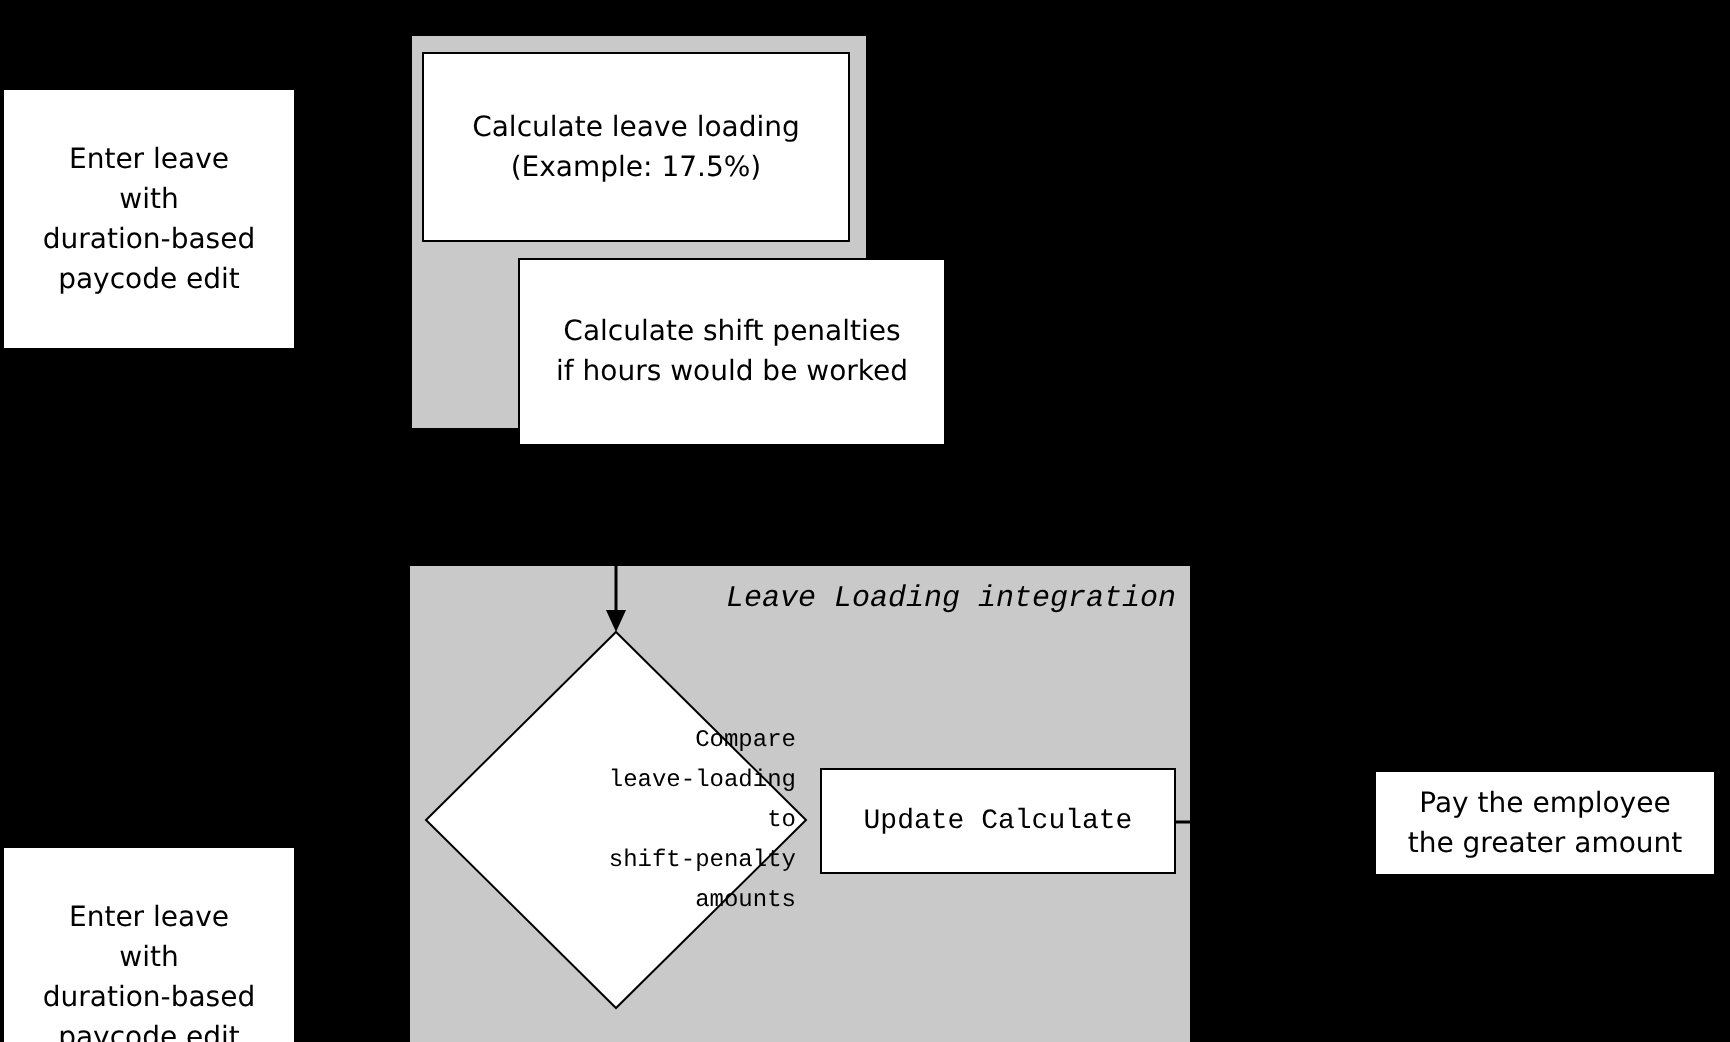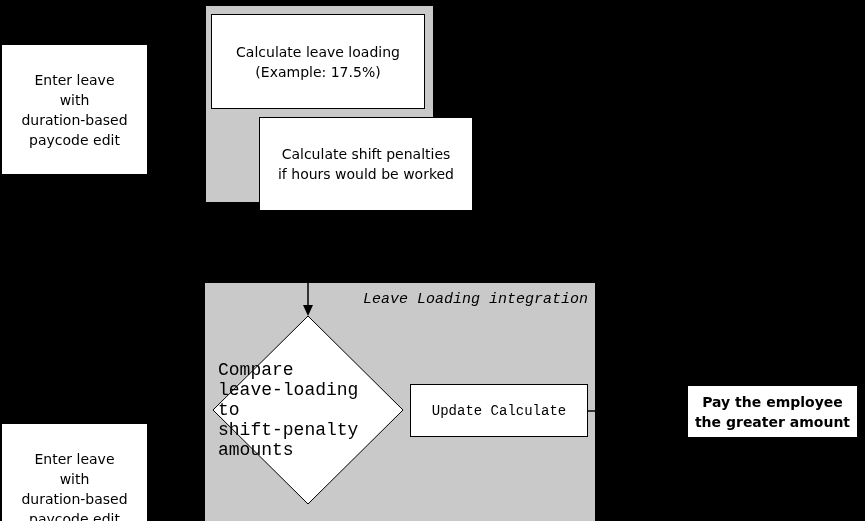--- a/index.html
+++ b/index.html
@@ -24,25 +24,25 @@
     display: flex;
     align-items: center;
     justify-content: center;
     text-align: center;
     white-space: pre-line;
     font-size: 14px;
     line-height: 20px;
   }
   #enter-leave-top    { left: 1px;   top: 44px;  width: 147px; height: 131px; }
   #enter-leave-bottom { left: 1px;   top: 423px; width: 147px; height: 131px; }
-  #pay-employee       { left: 687px; top: 385px; width: 171px; height: 53px; font-weight: bold;  }
+  #pay-employee       { left: 687px; top: 385px; width: 171px; height: 53px;  }
 
   #calc-panel {
     position: absolute;
-    left: 206px; top: 6px; width: 227px; height: 196px;
+    left: 206px; top: 18px; width: 227px; height: 196px;
     background: var(--panel);
   }
   #calc-leave-loading   { left: 5px; top: 8px;   width: 214px; height: 95px; }
   #calc-shift-penalties { left: 5px; top: 111px; width: 214px; height: 94px; margin-left: 48px; }
 
   #integration-panel {
     position: absolute;
     left: 205px; top: 283px; width: 390px; height: 267px;
     background: var(--panel);
     font-family: Liberation Mono, monospace;
@@ -51,23 +51,23 @@
     position: absolute;
     top: 8px; right: 7px;
     font-style: italic;
     font-size: 15px;
     line-height: 17px;
   }
   #integration-svg { position: absolute; left: 0; top: 0; width: 390px; height: 234px; display: block; }
   #decision-label {
     position: absolute;
     left: 13px; top: 77px; width: 180px;
-    text-align: left;
+    text-align: right;
     white-space: pre-line;
-    font-size: 18px;
+    font-size: 12px;
     line-height: 20px;
   }
   #update-timecard { left: 205px; top: 101px; width: 178px; height: 53px; }
 </style>
 </head>
 <body>
 
 <div id="enter-leave-top" class="flow-box">Enter leave
 with
 duration-based

